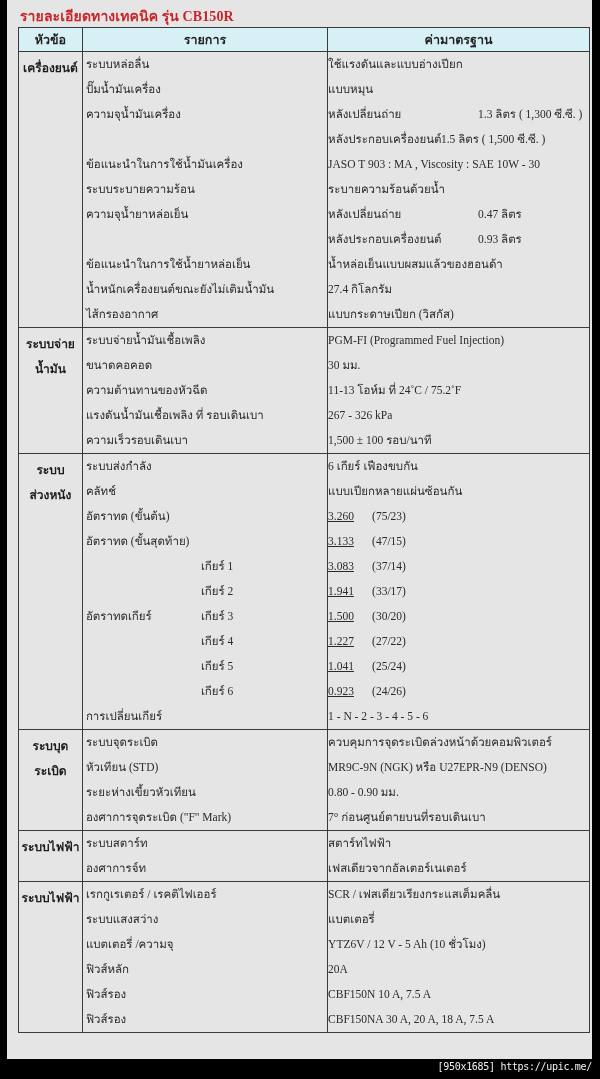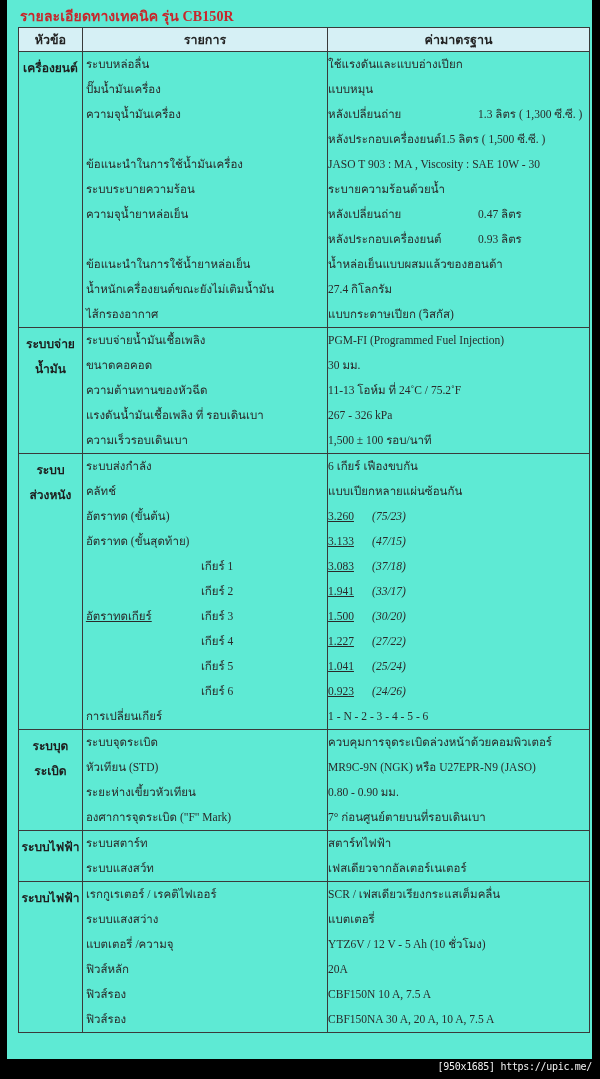--- a/index.html
+++ b/index.html
@@ -1,20 +1,20 @@
 <!DOCTYPE html>
 <html><head>
   <meta charset="utf-8">
   <style>
     * { box-sizing: border-box; margin: 0; padding: 0; }
     html, body { width: 600px; height: 1079px; background: #000; overflow: hidden; }
     body { position: relative; font-family: "DejaVu Serif", "Liberation Serif", serif; color: #222; }
     .page {
       position: absolute; left: 7px; top: 0; width: 588px; height: 1059px;
-      background: #5eead4;
+      background: #e5e5e5;
     }
     .doc-title {
       position: absolute; left: 13px; top: 5px;
       font-family: "Liberation Serif", serif; font-size: 14px; font-weight: bold;
       color: #c8262b; letter-spacing: 0.1px;
     }
     table.spec {
       position: absolute; left: 11px; top: 27px; width: 572px;
       border-collapse: collapse; font-family: "Liberation Serif", serif;
       font-size: 11.5px; color: #2a2a2a; border-radius: 12px;
@@ -28,26 +28,26 @@
     col.c1 { width: 64px; } col.c2 { width: 246px; } col.c3 { width: 262px; }
     tbody.group td { border-left: 1.5px solid #3a3a3a; border-right: 1.5px solid #3a3a3a; }
     tbody.group { border-bottom: 1.5px solid #3a3a3a; border-top: 1.5px solid #3a3a3a; }
     td.cat {
       text-align: center; font-weight: bold; font-size: 12px; padding-top: 4px;
       line-height: 25px; color: #1d1d1d;
     }
     td.cat .cat-line { display: block; }
     tr.r td.item, tr.r td.val { height: 25px; line-height: 25px; padding-left: 3px; white-space: nowrap; }
     tr.r td.val { padding-left: 0; }
-    .sub { display: inline-block; width: 115px; text-decoration: underline; }
+    .sub { display: inline-block; width: 115px; }
     .gear { display: inline-block; }
     .v1 { display: inline-block; width: 150px; }
     .v1s { display: inline-block; width: 110px; }
     .ratio { display: inline-block; width: 44px; text-decoration: underline; }
-    .frac { display: inline-block; font-style: italic; }
+    .frac { display: inline-block; }
     .bottom-bar {
       position: absolute; left: 0; top: 1059px; width: 600px; height: 20px; background: #000;
     }
     .watermark {
       position: absolute; right: 8px; top: 1061px; color: #f2f2f2;
       font-family: "DejaVu Sans Mono", monospace; font-size: 10px; letter-spacing: -0.3px;
     }
     .edge-right { position: absolute; left: 592px; top: 0; width: 8px; height: 1059px; background: #000; }
   </style>
 </head>
@@ -163,21 +163,21 @@
       <tr class="r">
         <td class="item">อัตราทด (ขั้นต้น)</td>
         <td class="val"><span class="ratio">3.260</span><span class="frac">(75/23)</span></td>
       </tr>
       <tr class="r">
         <td class="item">อัตราทด (ขั้นสุดท้าย)</td>
         <td class="val"><span class="ratio">3.133</span><span class="frac">(47/15)</span></td>
       </tr>
       <tr class="r">
         <td class="item"><span class="sub"></span><span class="gear">เกียร์ 1</span></td>
-        <td class="val"><span class="ratio">3.083</span><span class="frac">(37/18)</span></td>
+        <td class="val"><span class="ratio">3.083</span><span class="frac">(37/14)</span></td>
       </tr>
       <tr class="r">
         <td class="item"><span class="sub"></span><span class="gear">เกียร์ 2</span></td>
         <td class="val"><span class="ratio">1.941</span><span class="frac">(33/17)</span></td>
       </tr>
       <tr class="r">
         <td class="item"><span class="sub">อัตราทดเกียร์</span><span class="gear">เกียร์ 3</span></td>
         <td class="val"><span class="ratio">1.500</span><span class="frac">(30/20)</span></td>
       </tr>
       <tr class="r">
@@ -202,42 +202,42 @@
       <tr class="r">
         <td class="cat" rowspan="4">
           <span class="cat-line">ระบบุด</span>
           <span class="cat-line">ระเบิด</span>
         </td>
         <td class="item">ระบบจุดระเบิด</td>
         <td class="val">ควบคุมการจุดระเบิดล่วงหน้าด้วยคอมพิวเตอร์</td>
       </tr>
       <tr class="r">
         <td class="item">หัวเทียน (STD)</td>
-        <td class="val">MR9C-9N (NGK) หรือ  U27EPR-N9 (JASO)</td>
+        <td class="val">MR9C-9N (NGK) หรือ  U27EPR-N9 (DENSO)</td>
       </tr>
       <tr class="r">
         <td class="item">ระยะห่างเขี้ยวหัวเทียน</td>
         <td class="val">0.80 - 0.90 มม.</td>
       </tr>
       <tr class="r">
         <td class="item">องศาการจุดระเบิด ("F" Mark)</td>
         <td class="val">7° ก่อนศูนย์ตายบนที่รอบเดินเบา</td>
       </tr>
     </tbody>
 
     <tbody class="group">
       <tr class="r">
         <td class="cat" rowspan="2">
           <span class="cat-line">ระบบไฟฟ้า</span>
         </td>
         <td class="item">ระบบสตาร์ท</td>
         <td class="val">สตาร์ทไฟฟ้า</td>
       </tr>
       <tr class="r">
-        <td class="item">ระบบแสงสว์ท</td>
+        <td class="item">องศาการจ์ท</td>
         <td class="val">เฟสเดียวจากอัลเตอร์เนเตอร์</td>
       </tr>
     </tbody>
 
     <tbody class="group">
       <tr class="r">
         <td class="cat" rowspan="6">
           <span class="cat-line">ระบบไฟฟ้า</span>
         </td>
         <td class="item">เรกกูเรเตอร์ / เรคติไฟเออร์</td>
@@ -254,21 +254,21 @@
       <tr class="r">
         <td class="item">ฟิวส์หลัก</td>
         <td class="val">20A</td>
       </tr>
       <tr class="r">
         <td class="item">ฟิวส์รอง</td>
         <td class="val">CBF150N 10 A, 7.5 A</td>
       </tr>
       <tr class="r">
         <td class="item">ฟิวส์รอง</td>
-        <td class="val">CBF150NA 30 A, 20 A, 10 A, 7.5 A</td>
+        <td class="val">CBF150NA 30 A, 20 A, 18 A, 7.5 A</td>
       </tr>
     </tbody>
   </table>
 </div>
 
 <div class="edge-right"></div>
 <div class="bottom-bar"></div>
 <div class="watermark">[950x1685] https://upic.me/</div>
 
 </body></html>

